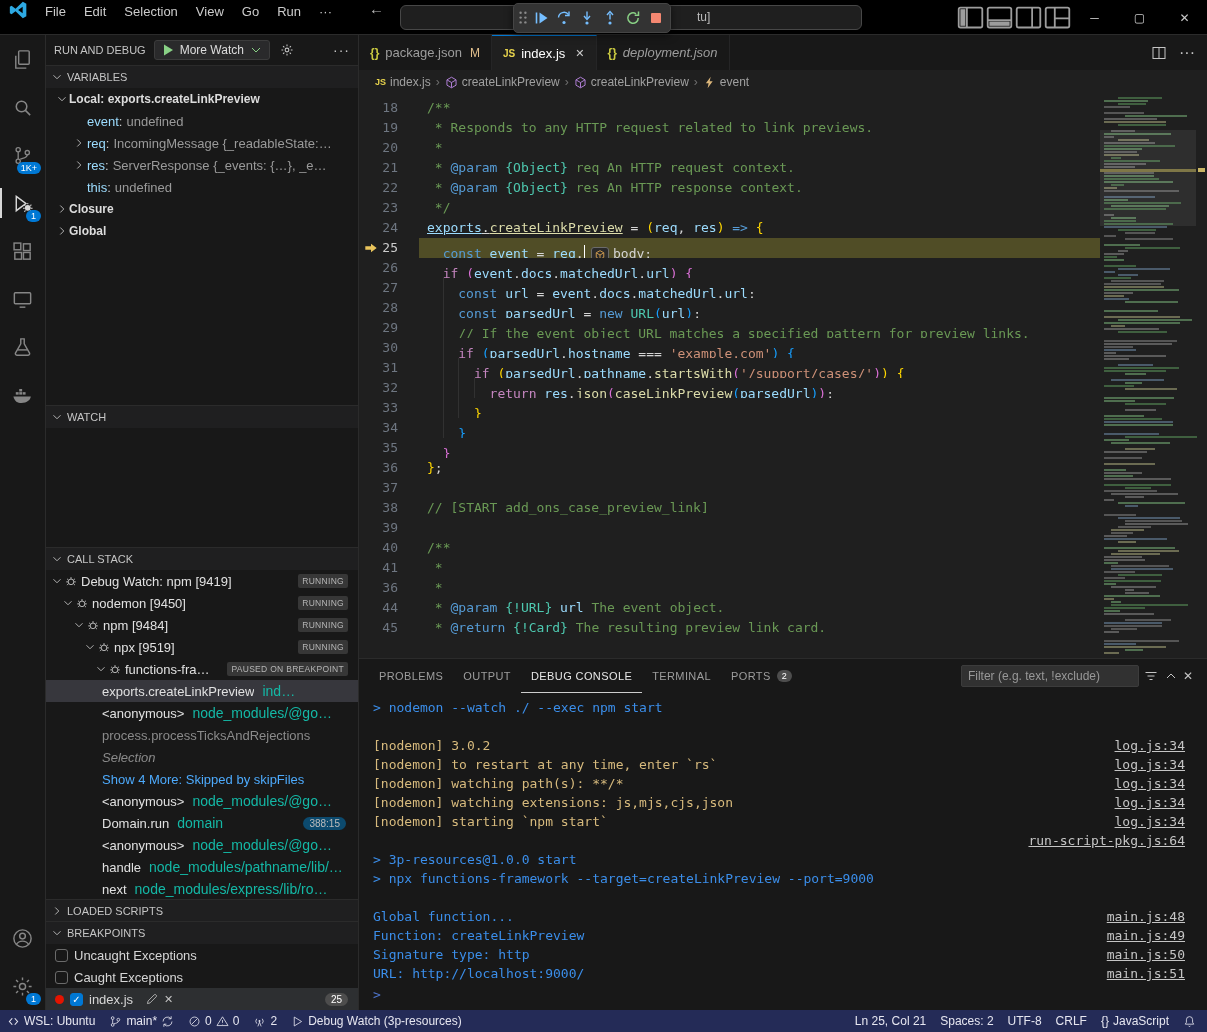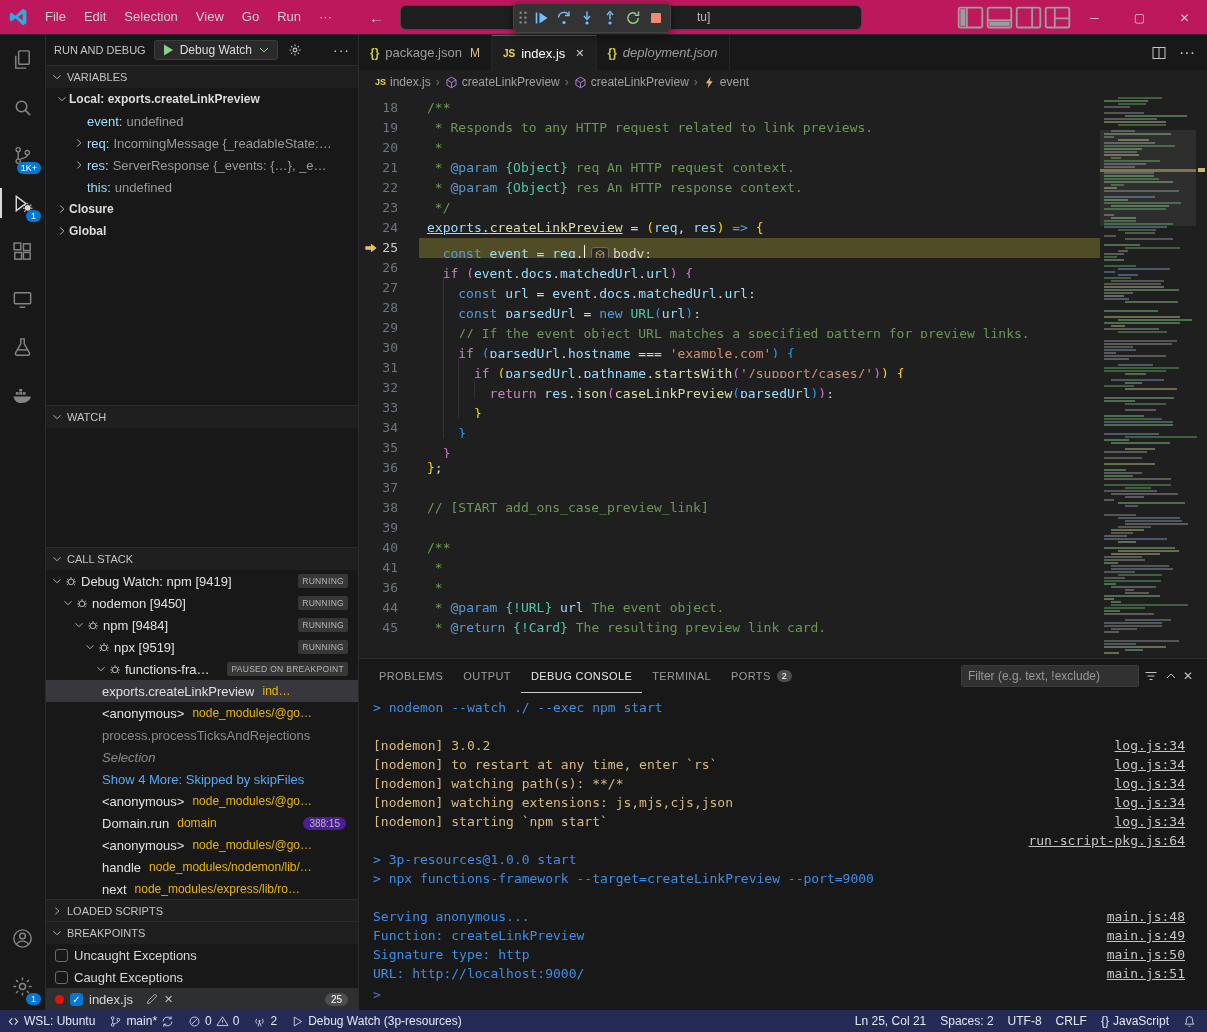--- a/index.html
+++ b/index.html
@@ -1,21 +1,21 @@
 <!DOCTYPE html>
 <html><head>
 <meta charset="utf-8">
 <style>
 *{margin:0;padding:0;box-sizing:border-box}
 html,body{width:1207px;height:1032px;overflow:hidden;background:#1f1f1f;font-family:"Liberation Sans",sans-serif;color:#ccc}
 .window{width:1207px;height:1032px;display:flex;flex-direction:column}
 .icon{display:inline-flex;align-items:center;justify-content:center;line-height:0}
 .icon svg{width:16px;height:16px}
 
-.titlebar{flex:0 0 35px;background:#be185d;border-bottom:1px solid #2b2b2b;display:flex;align-items:center;position:relative}
+.titlebar{flex:0 0 35px;background:#000000;border-bottom:1px solid #2b2b2b;display:flex;align-items:flex-start;position:relative}
 .logo{width:36px;display:flex;justify-content:center}
 .logo svg{width:20px;height:20px}
 .menubar{display:flex;align-items:center}
 .menu{padding:0 9px;height:24px;line-height:24px;font-size:13px;color:#cccccc;border-radius:5px}
 .navarrows{display:flex;align-items:center;margin-left:28px;gap:14px;font-size:15px;color:#bbb}
 .nav-fwd{opacity:.4}
 .command-center{position:absolute;left:400px;top:5px;width:462px;height:25px;background:#1f1f1f;border:1px solid #474747;border-radius:6px}
 .cc-title{position:absolute;left:296px;top:4px;font-size:12px;color:#bbbbbb}
 .debug-toolbar{position:absolute;left:112px;top:-3px;height:30px;background:#333333;border:1px solid #454545;border-radius:5px;display:flex;align-items:center;padding:0 3px;box-shadow:0 2px 8px rgba(0,0,0,.55)}
 .dbg-btn{width:23px;height:24px;display:flex;align-items:center;justify-content:center;border-radius:4px}
@@ -57,22 +57,22 @@
 .var-colon{color:#cccccc;margin-right:4px}
 .var-val{color:#9a9a9a;overflow:hidden;text-overflow:ellipsis}
 .sess .icon{color:#c5c5c5;flex-shrink:0}
 .sess .icon svg{width:14px;height:14px}
 .sess-label{flex:1;overflow:hidden;text-overflow:ellipsis;color:#e0e0e0;margin-left:3px}
 .state-badge{flex-shrink:0;font-size:8.5px;letter-spacing:.3px;color:#b5b5b5;background:#373737;border-radius:2px;padding:2px 4px;margin:0 6px 0 4px}
 .frame{padding-left:56px;color:#e0e0e0}
 .frame .frame-name{overflow:hidden;text-overflow:ellipsis}
 .frame.dim .frame-name{color:#8a8a8a}
 .ital{font-style:italic}
-.frame-detail{color:#eab308;margin-left:8px;font-size:12px;overflow:hidden;text-overflow:ellipsis}
-.frame-badge{margin-left:auto;margin-right:8px;background:#4c1d95;border-radius:8px;font-size:10px;color:#bbb;padding:1px 6px;flex-shrink:0}
+.frame-detail{color:#14b8a6;margin-left:8px;font-size:14px;overflow:hidden;text-overflow:ellipsis}
+.frame-badge{margin-left:auto;margin-right:8px;background:#0c4a6e;border-radius:8px;font-size:10px;color:#bbb;padding:1px 6px;flex-shrink:0}
 .frame-link{color:#4daafc}
 .sel{background:#37373d}
 .bp{padding-left:9px;gap:6px}
 .bp-file{background:#2d2f31}
 .bp-dot{width:9px;height:9px;border-radius:50%;background:#e51400;flex-shrink:0}
 .checkbox{width:13px;height:13px;border:1px solid #6b6b6b;border-radius:3px;flex-shrink:0;display:inline-flex;align-items:center;justify-content:center;font-size:10px;color:#fff}
 .checkbox.checked{background:#0078d4;border-color:#0078d4}
 .bp-label{color:#d6d6d6}
 .bp-actions{display:inline-flex;gap:6px;color:#c5c5c5;margin-left:6px;align-items:center}
 .bp-actions .icon svg{width:13px;height:13px}
@@ -354,21 +354,21 @@
 
     <div class="sidebar">
       <div class="sb-titlebar">
         <span class="sb-title">RUN AND DEBUG</span>
         <span class="launch-select">
           <span class="icon">
               <svg viewBox="0 0 16 16" fill="currentColor">
                 <path d="M4 2.5l9 5.5-9 5.5z"></path>
               </svg>
             </span>
-          <span>Debug Watch</span>
+          <span>More Watch</span>
           <span class="icon">
               <svg viewBox="0 0 16 16" fill="none" stroke="currentColor">
                 <path d="M4 6l4 4 4-4"></path>
               </svg>
             </span>
         </span>
         <span class="icon sb-action">
             <svg viewBox="0 0 24 24" fill="none" stroke="currentColor" stroke-width="1.8" style="width:14px;height:14px">
               <circle cx="12" cy="12" r="3.2"></circle>
               <path d="M12 2.5v3M12 18.5v3M2.5 12h3M18.5 12h3M5.3 5.3l2.1 2.1M16.6 16.6l2.1 2.1M18.7 5.3l-2.1 2.1M7.4 16.6l-2.1 2.1"></path>
@@ -568,21 +568,21 @@
               <span class="frame-name">Domain.run</span>
               <span class="frame-detail">domain</span>
               <span class="frame-badge">388:15</span>
             </div>
             <div class="row frame">
               <span class="frame-name">&lt;anonymous&gt;</span>
               <span class="frame-detail">node_modules/@go…</span>
             </div>
             <div class="row frame">
               <span class="frame-name">handle</span>
-              <span class="frame-detail">node_modules/nodemon/lib/…</span>
+              <span class="frame-detail">node_modules/pathname/lib/…</span>
             </div>
             <div class="row frame">
               <span class="frame-name">next</span>
               <span class="frame-detail">node_modules/express/lib/ro…</span>
             </div>
           </div>
       </div>
 
       <div class="sec" style="flex:0 0 22px">
         <div class="sec-header">
@@ -997,21 +997,21 @@
             <div class="crow">
               <span class="ctext c-blue">&gt; 3p-resources@1.0.0 start</span>
             </div>
             <div class="crow">
               <span class="ctext c-blue">&gt; npx functions-framework --target=createLinkPreview --port=9000</span>
             </div>
             <div class="crow">
               <span class="ctext c-blue"></span>
             </div>
             <div class="crow">
-              <span class="ctext c-blue">Serving anonymous...</span>
+              <span class="ctext c-blue">Global function...</span>
               <span class="clink">main.js:48</span>
             </div>
             <div class="crow">
               <span class="ctext c-blue">Function: createLinkPreview</span>
               <span class="clink">main.js:49</span>
             </div>
             <div class="crow">
               <span class="ctext c-blue">Signature type: http</span>
               <span class="clink">main.js:50</span>
             </div>

